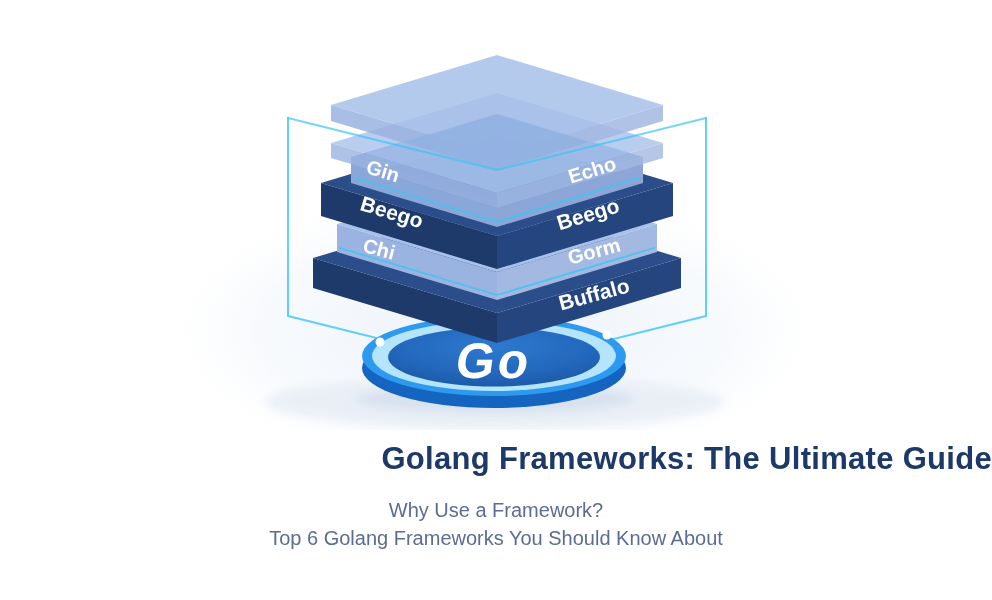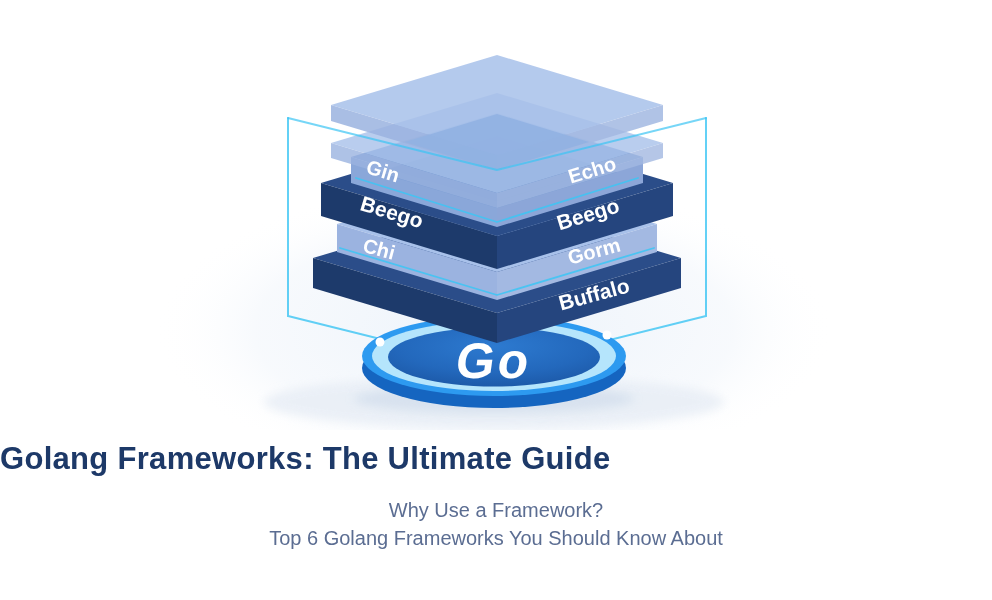--- a/index.html
+++ b/index.html
@@ -1,19 +1,19 @@
 <!DOCTYPE html>
 <html><head>
 <meta charset="utf-8">
 <style>
   html,body{margin:0;padding:0;}
   body{background:#ffffff;font-family:"Liberation Sans",sans-serif;}
   .page{position:relative;width:992px;height:600px;background:#ffffff;overflow:hidden;margin:0 auto;}
   .art{display:block;}
-  .heading{width:992px;text-align:left;margin-top:10px;}
+  .heading{width:992px;text-align:right;margin-top:10px;}
   .heading .line{display:block;font-weight:bold;font-size:31px;line-height:38px;letter-spacing:.3px;color:#1d3968;}
   .subheading{width:992px;text-align:center;margin-top:18px;}
   .subheading .line{display:block;font-size:20px;line-height:28px;color:#5b6d92;}
   .stack-label{font-family:"Liberation Sans",sans-serif;font-weight:bold;fill:#ffffff;}
   .go-label{font-family:"Liberation Sans",sans-serif;font-weight:bold;fill:#ffffff;letter-spacing:3px;}
 </style>
 </head>
 <body>
 
 <div class="page">

